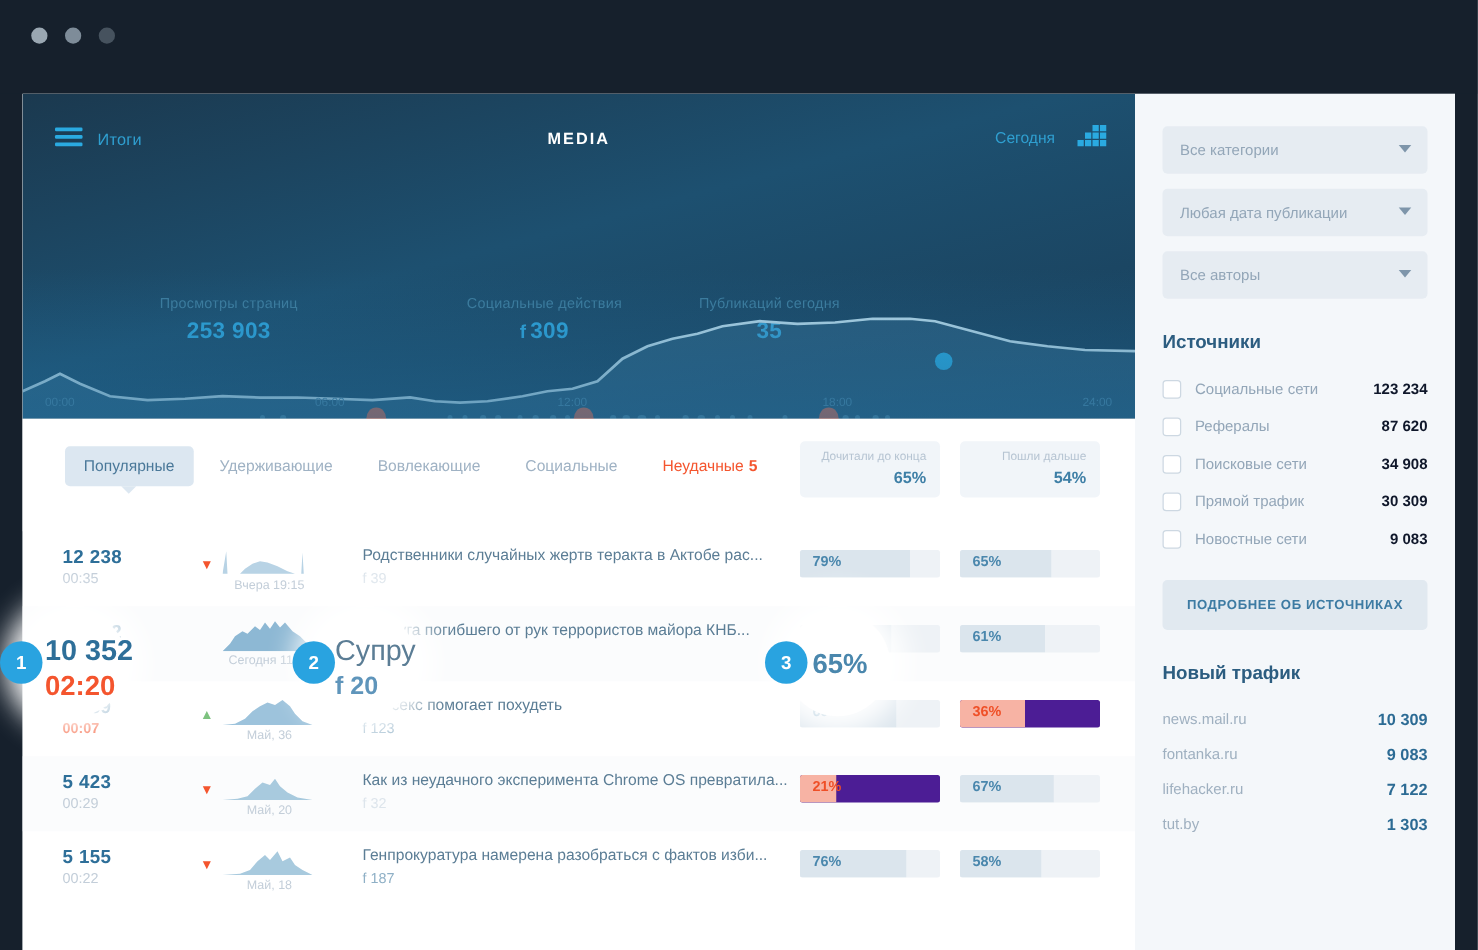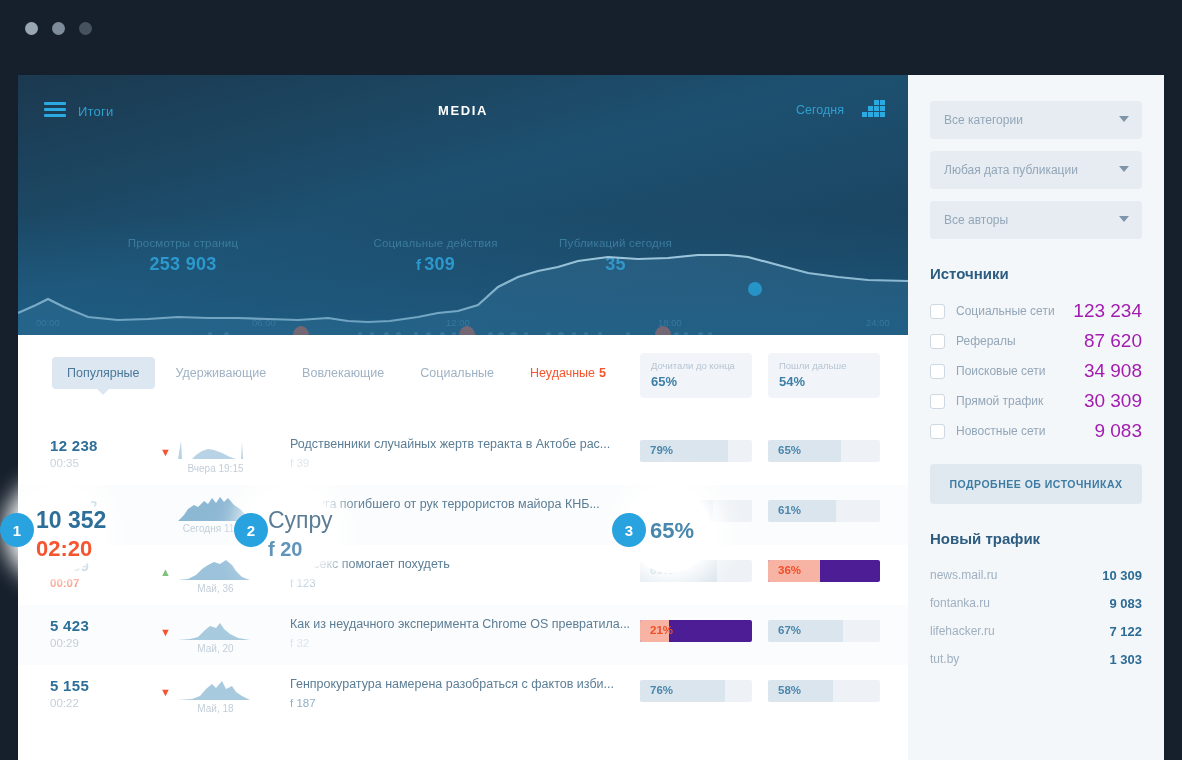--- a/index.html
+++ b/index.html
@@ -50,21 +50,21 @@
   .spark-dots { position: absolute; left: 0; top: 246px; width: 890px; height: 26px; }
   .sd { position: absolute; background: #6ba9c6; border-radius: 50%; opacity: .55; }
   .sd.big { background: #f4552e; opacity: 1; width: 16px; height: 18px; border-radius: 50%; }
 
   .hero-axis { position: absolute; left: 0; bottom: 4px; width: 890px; height: 14px; }
   .hero-axis span { position: absolute; color: #4b87a9; font-size: 9.5px; }
   .hero-line { position: absolute; left: 0; bottom: 0; width: 890px; height: 110px; }
   .hero-knob { position: absolute; width: 14px; height: 14px; border-radius: 50%; background: #2aaae1; left: 730px; bottom: 39px; }
 
   
-  .tabs-row { position: relative; width: 890px; height: 90px; background: #ffffff; }
+  .tabs-row { position: relative; width: 890px; height: 90px; background: #ffffff; text-align: right; }
   .tabs { position: absolute; left: 34px; top: 22px; display: flex; align-items: center; gap: 6px; }
   .tab { padding: 9px 15px; font-size: 12.5px; color: #9fb2c4; border-radius: 4px; cursor: pointer; white-space: nowrap; }
   .tab.active { background: #dce7f1; color: #4a7899; position: relative; }
   .tab.active::after { content:""; position:absolute; left:50%; margin-left:-6px; bottom:-6px;
     border-left:6px solid transparent; border-right:6px solid transparent; border-top:6px solid #dce7f1; }
   .tab.danger { color: #f4552e; }
   .tab.danger b { color: #f4552e; margin-left: 4px; }
 
   .sumbox { position: absolute; top: 18px; width: 112px; height: 45px; background: #f1f5f9; border-radius: 4px; padding: 7px 11px; }
   .sumbox .lbl { font-size: 9.5px; color: #b6c4d2; }
@@ -100,21 +100,21 @@
   .side { position: absolute; left: 890px; top: 0; width: 256px; height: 685px; background: #f4f7fa; padding: 26px 22px; }
   .select { position: relative; height: 38px; background: #e6ecf2; border-radius: 4px; margin-bottom: 12px;
     display: flex; align-items: center; padding: 0 14px; cursor: pointer; }
   .select span.txt { font-size: 12px; color: #93a6b8; }
   .select .caret { position: absolute; right: 13px; top: 15px; width: 0; height: 0;
     border-left: 5px solid transparent; border-right: 5px solid transparent; border-top: 6px solid #7e95aa; }
   .sect-title { font-size: 15px; font-weight: bold; color: #2c5d80; margin: 26px 0 14px 0; }
   .src { display: flex; align-items: center; height: 30px; }
   .cbox { width: 15px; height: 15px; border: 1.5px solid #cdd8e2; border-radius: 3px; background: #fff; cursor: pointer; flex: none; }
   .src .nm { font-size: 12px; color: #93a6b8; margin-left: 11px; }
-  .src .vl { margin-left: auto; font-size: 19px; font-weight: normal; color: #a21caf; }
+  .src .vl { margin-left: auto; font-size: 12px; font-weight: bold; color: #0f172a; }
   .more-btn { margin-top: 18px; height: 40px; background: #e1e9f0; border-radius: 4px;
     display: flex; align-items: center; justify-content: center; cursor: pointer;
     font-size: 10.5px; font-weight: bold; color: #3d7ba3; letter-spacing: .5px; }
   .traf { display: flex; align-items: center; height: 28px; }
   .traf .nm { font-size: 12px; color: #9fb0c0; }
   .traf .vl { margin-left: auto; font-size: 13px; font-weight: bold; color: #2c6b94; }
 
   
   .callout { position: absolute; }
   .halo { position: absolute; width: 84px; height: 84px; border-radius: 50%; background: #ffffff;

